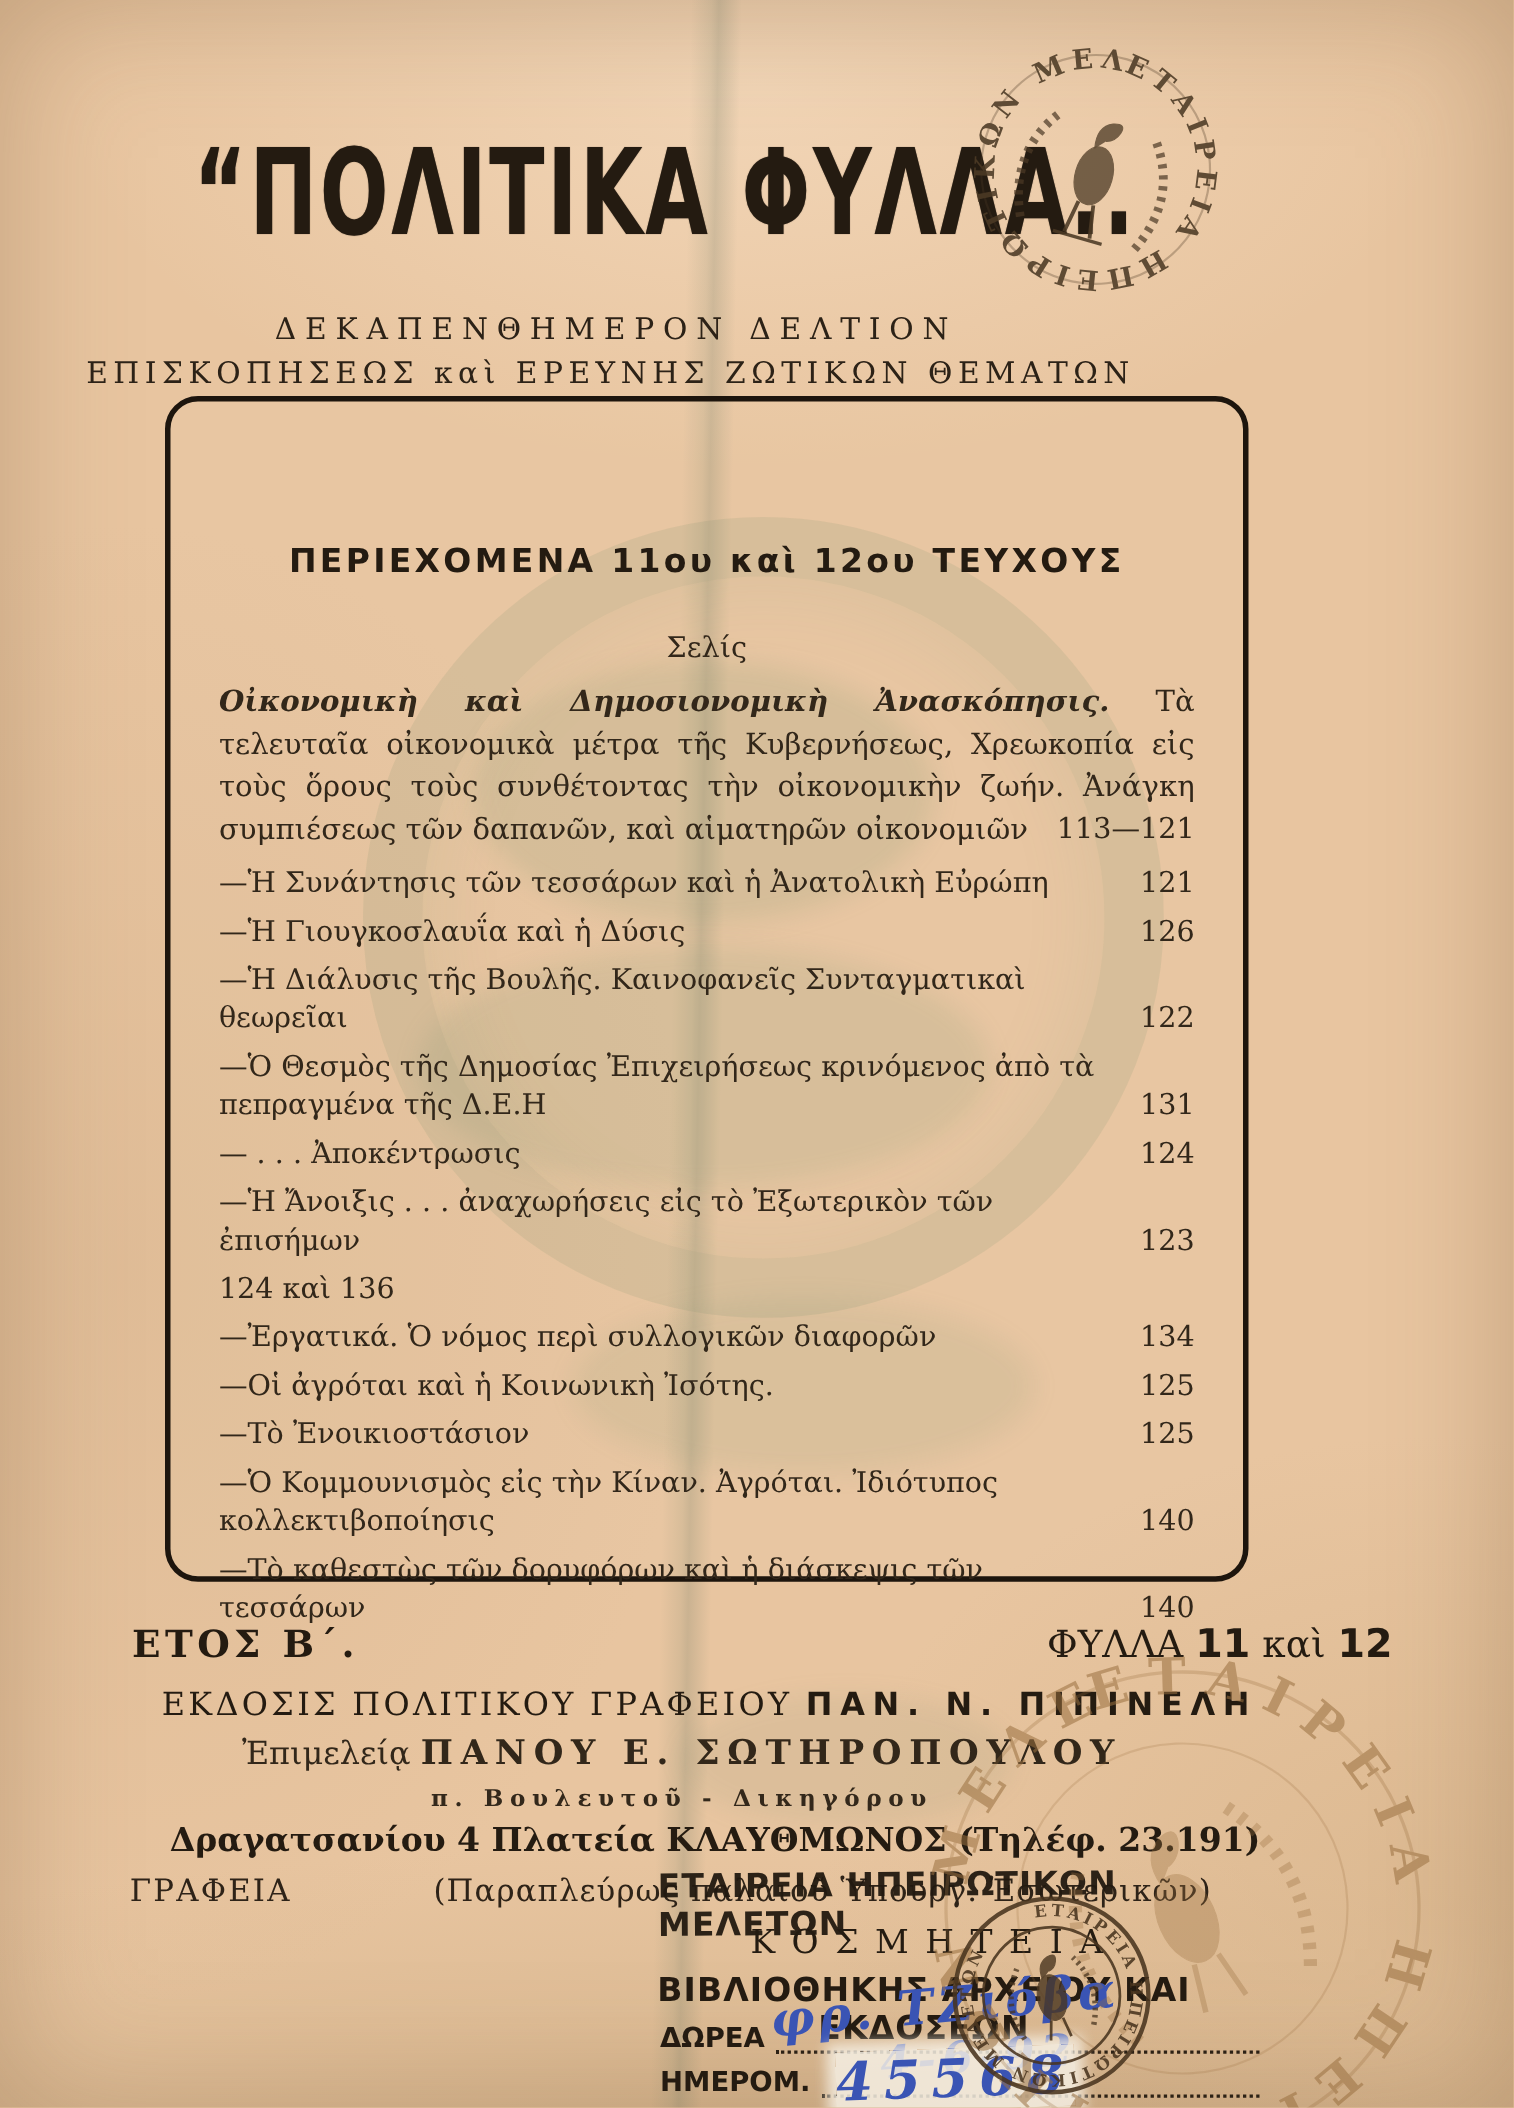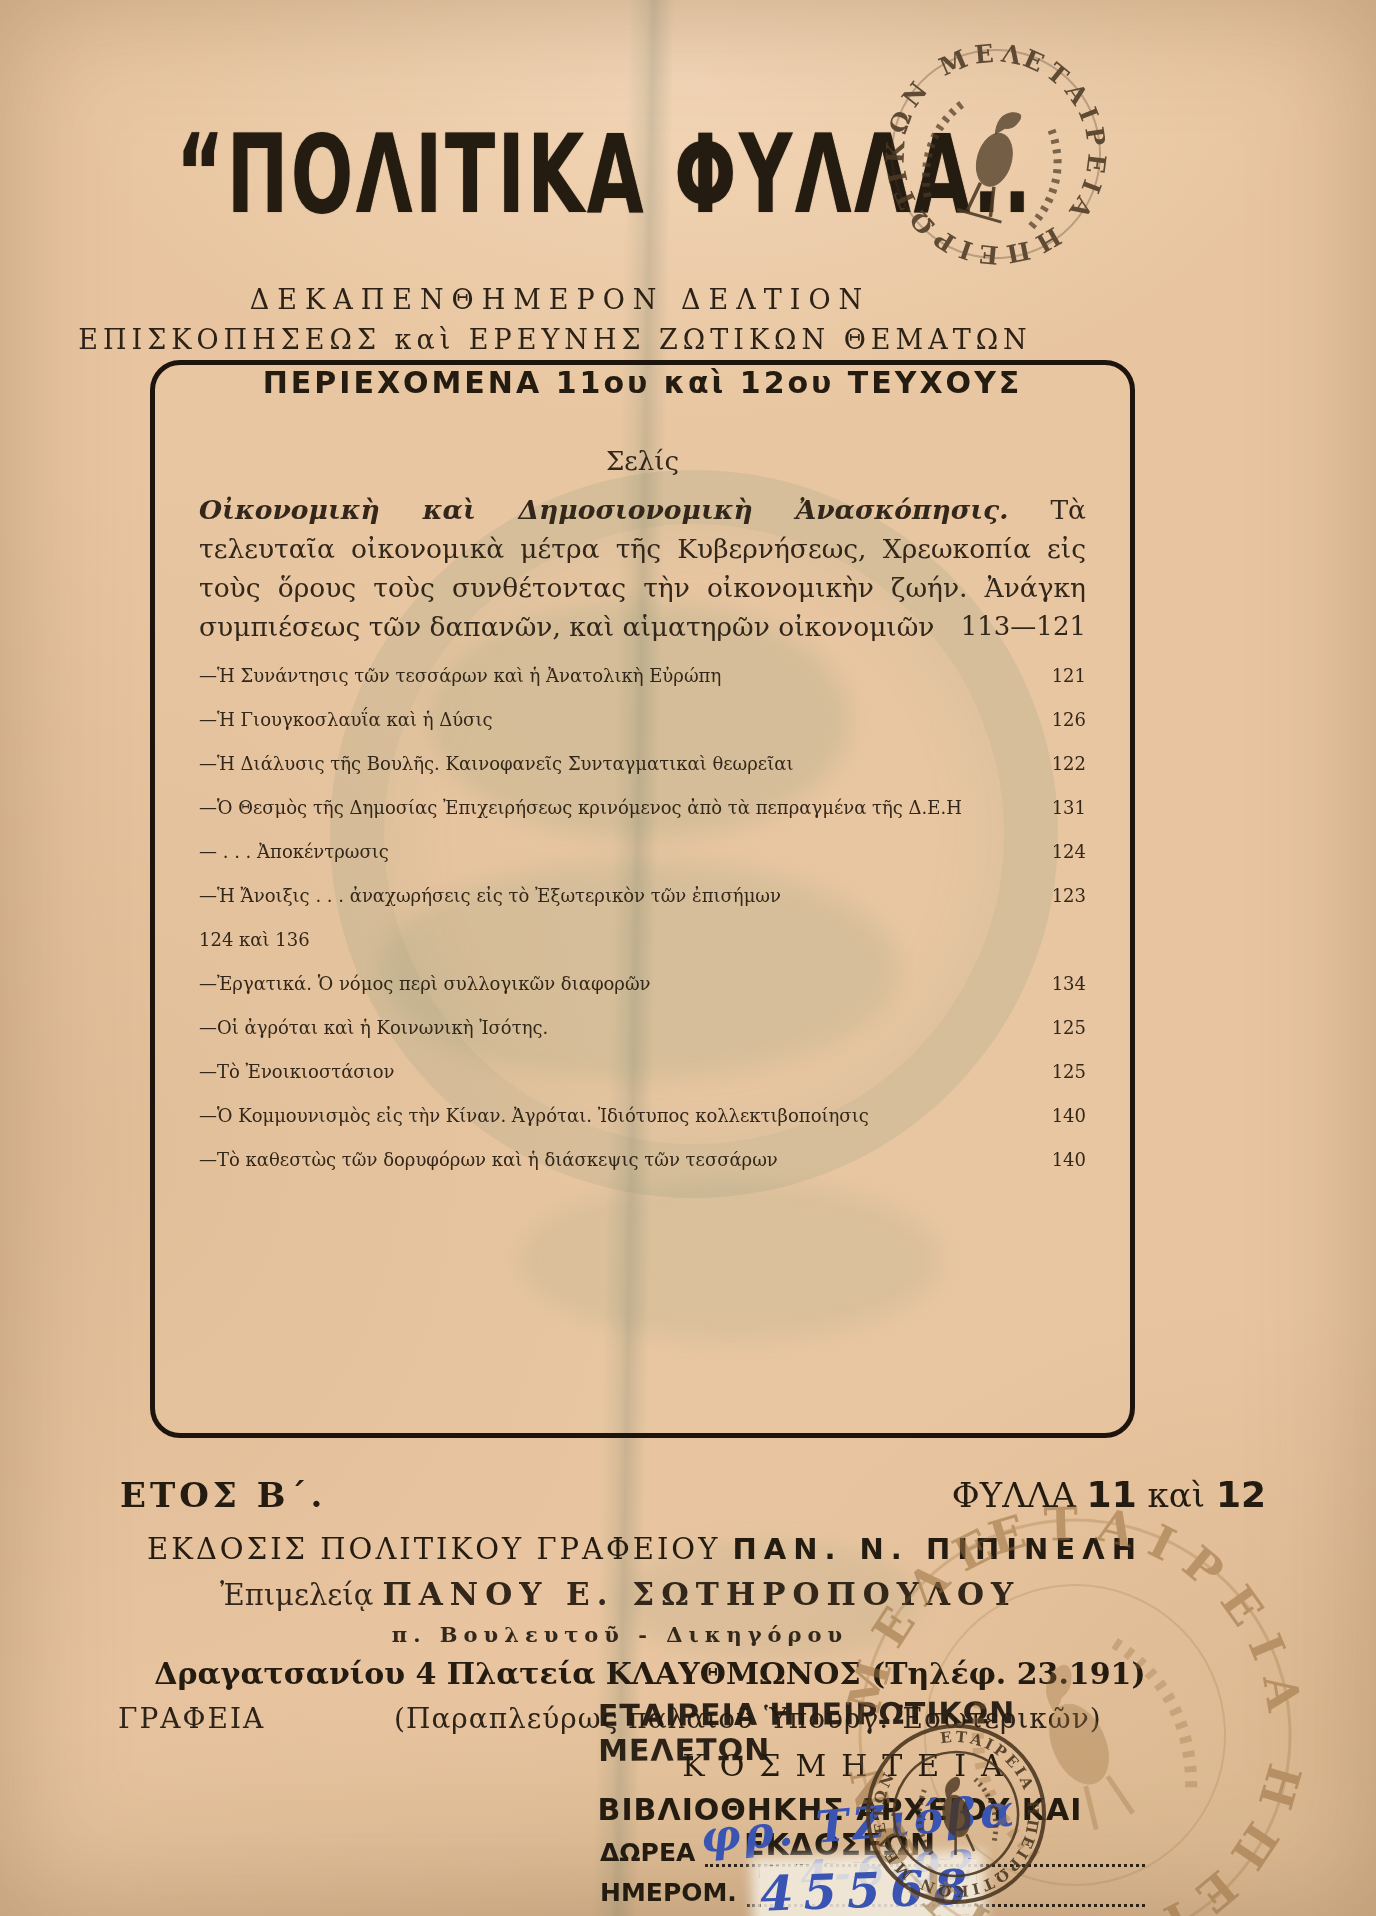--- a/index.html
+++ b/index.html
@@ -44,29 +44,29 @@
     color:#4c3a25;transform:rotate(16deg);opacity:.88;}
   .corner-stamp svg{width:100%;height:100%;}
 
   
   .toc-box{
     position:absolute;left:150px;top:360px;width:985px;height:1078px;
     border:5px solid #1d150d;border-radius:30px;
     box-sizing:border-box;padding:0 44px;
     background:rgba(255,245,230,.03);
   }
-  .toc-heading{text-align:center;
+  .toc-heading{margin-top:128px;text-align:center;
     font-family:"DejaVu Sans", sans-serif;font-weight:bold;
     font-size:30px;letter-spacing:3px;color:#241b11;}
   .toc-pagecol{margin-top:46px;text-align:center;font-size:26px;color:#32271a;}
   .toc-lead{position:relative;margin-top:14px;font-size:26.5px;line-height:39px;text-align:justify;}
   .toc-lead .lead-bold{font-weight:bold;font-style:italic;}
   .toc-lead .lead-pages{position:absolute;right:0;bottom:0;font-size:26px;}
   .toc-items{margin-top:12px;}
-  .toc-item{display:flex;align-items:flex-end;margin-top:9px;font-size:18px;line-height:35px;}
+  .toc-item{display:flex;align-items:flex-end;margin-top:9px;font-size:26px;line-height:35px;}
   .ti-title{flex:1;padding-right:22px;}
   .ti-pages{white-space:nowrap;}
 
   
   .etos-line{position:absolute;left:120px;top:1474px;width:1146px;display:flex;
     justify-content:space-between;align-items:center;font-size:34px;color:#241b11;}
   .etos{letter-spacing:4px;font-weight:600;}
   .issue b{font-family:"DejaVu Sans", sans-serif;font-size:36px;}
   .ekdosis{position:absolute;left:0;top:1532px;width:1290px;text-align:center;
     font-size:29px;letter-spacing:3px;color:#241b11;}

